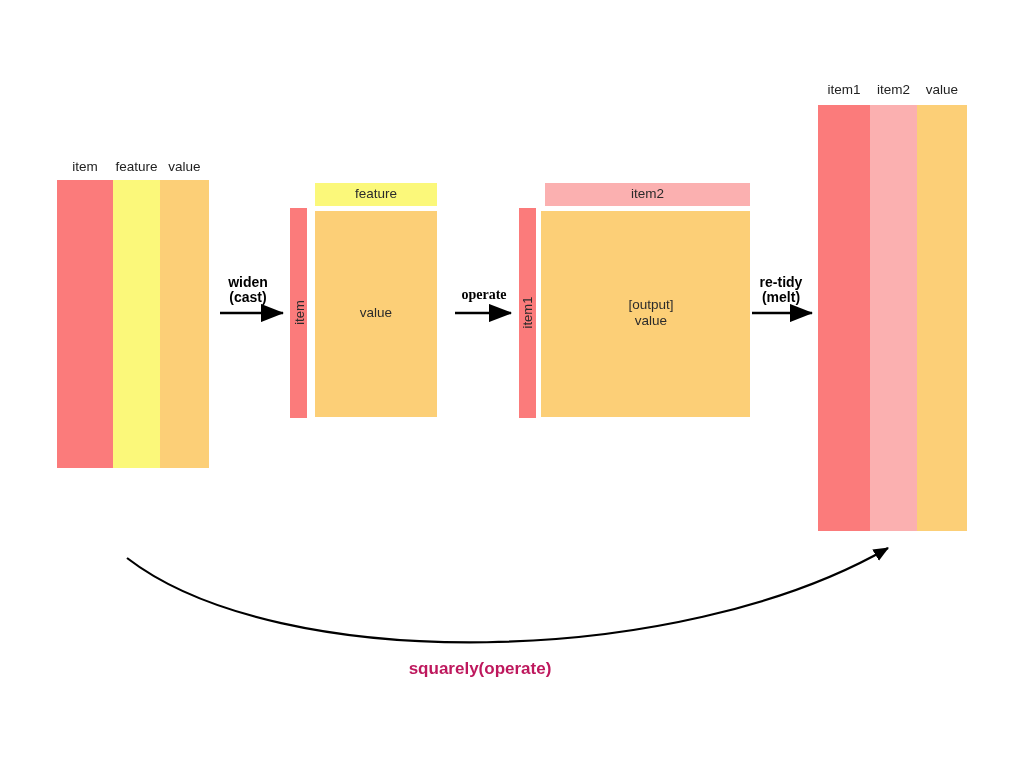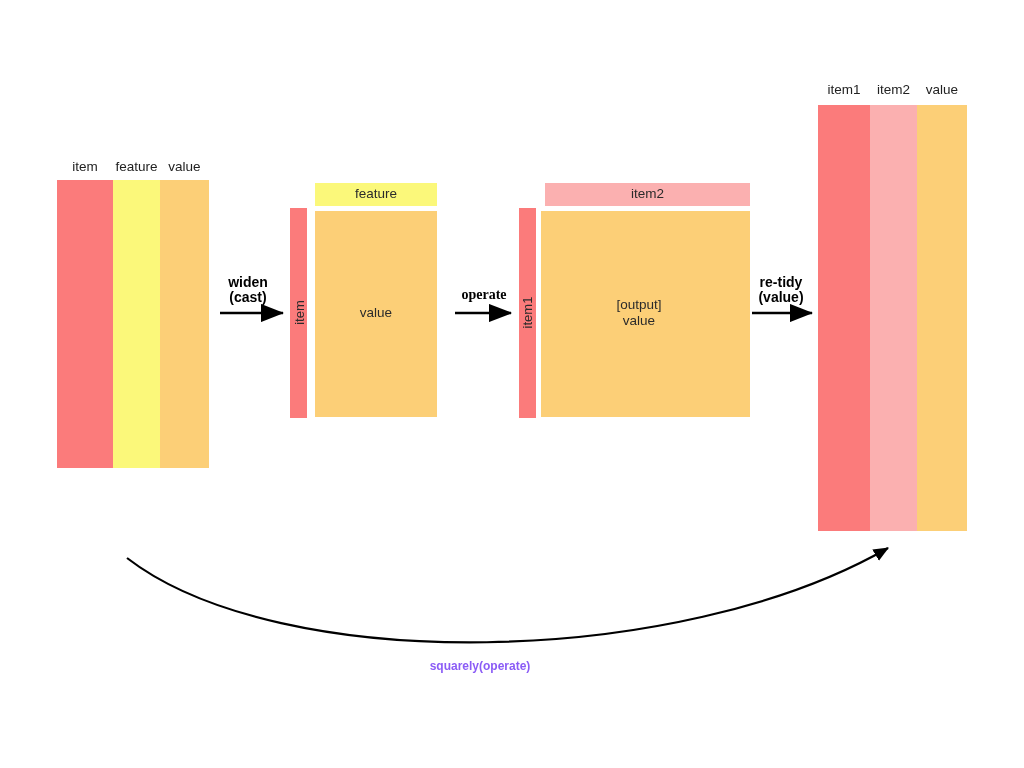--- a/index.html
+++ b/index.html
@@ -60,23 +60,23 @@
     position: absolute;
     font-size: 14px;
     font-weight: bold;
     color: #000000;
     text-align: center;
     line-height: 15px;
     white-space: pre-line;
   }
   .bottom-label {
     position: absolute;
-    font-size: 12px;
+    font-size: 17px;
     font-weight: bold;
-    color: #8b5cf6;
+    color: #be185d;
     text-align: center;
     white-space: nowrap;
   }
   svg.overlay {
     position: absolute;
     left: 0;
     top: 0;
     width: 1024px;
     height: 768px;
     pointer-events: none;
@@ -118,27 +118,27 @@
   </div>
 
   <div>
     <div class="blk" style="left:545px; top:183px; width:205px; height:23px; background:#FBB0B0;"></div>
     <div class="inblock-label" style="left:545px; top:186px; width:205px;">item2</div>
 
     <div class="blk" style="left:519px; top:208px; width:17px; height:210px; background:#FB7B7B;"></div>
     <div class="vert-label" style="left:497px; top:305px; width:60px;">item1</div>
 
     <div class="blk" style="left:541px; top:211px; width:209px; height:206px; background:#FCCF77;"></div>
-    <div class="center-label" style="left:541px; top:297px; width:196px;">[output]
+    <div class="center-label" style="left:541px; top:297px; width:196px;padding-left:12px;">[output]
 value</div>
   </div>
 
   <div>
     <div class="arrow-label" style="left:739px; top:275px; width:84px;">re-tidy
-(value)</div>
+(melt)</div>
   </div>
 
   <div>
     <div class="col-label" style="left:818px; top:82px; width:52px;">item1</div>
     <div class="col-label" style="left:870px; top:82px; width:47px;">item2</div>
     <div class="col-label" style="left:917px; top:82px; width:50px;">value</div>
 
     <div class="blk" style="left:818px; top:105px; width:52px; height:426px; background:#FB7B7B;"></div>
     <div class="blk" style="left:870px; top:105px; width:47px; height:426px; background:#FBB0B0;"></div>
     <div class="blk" style="left:917px; top:105px; width:50px; height:426px; background:#FCCF77;"></div>

